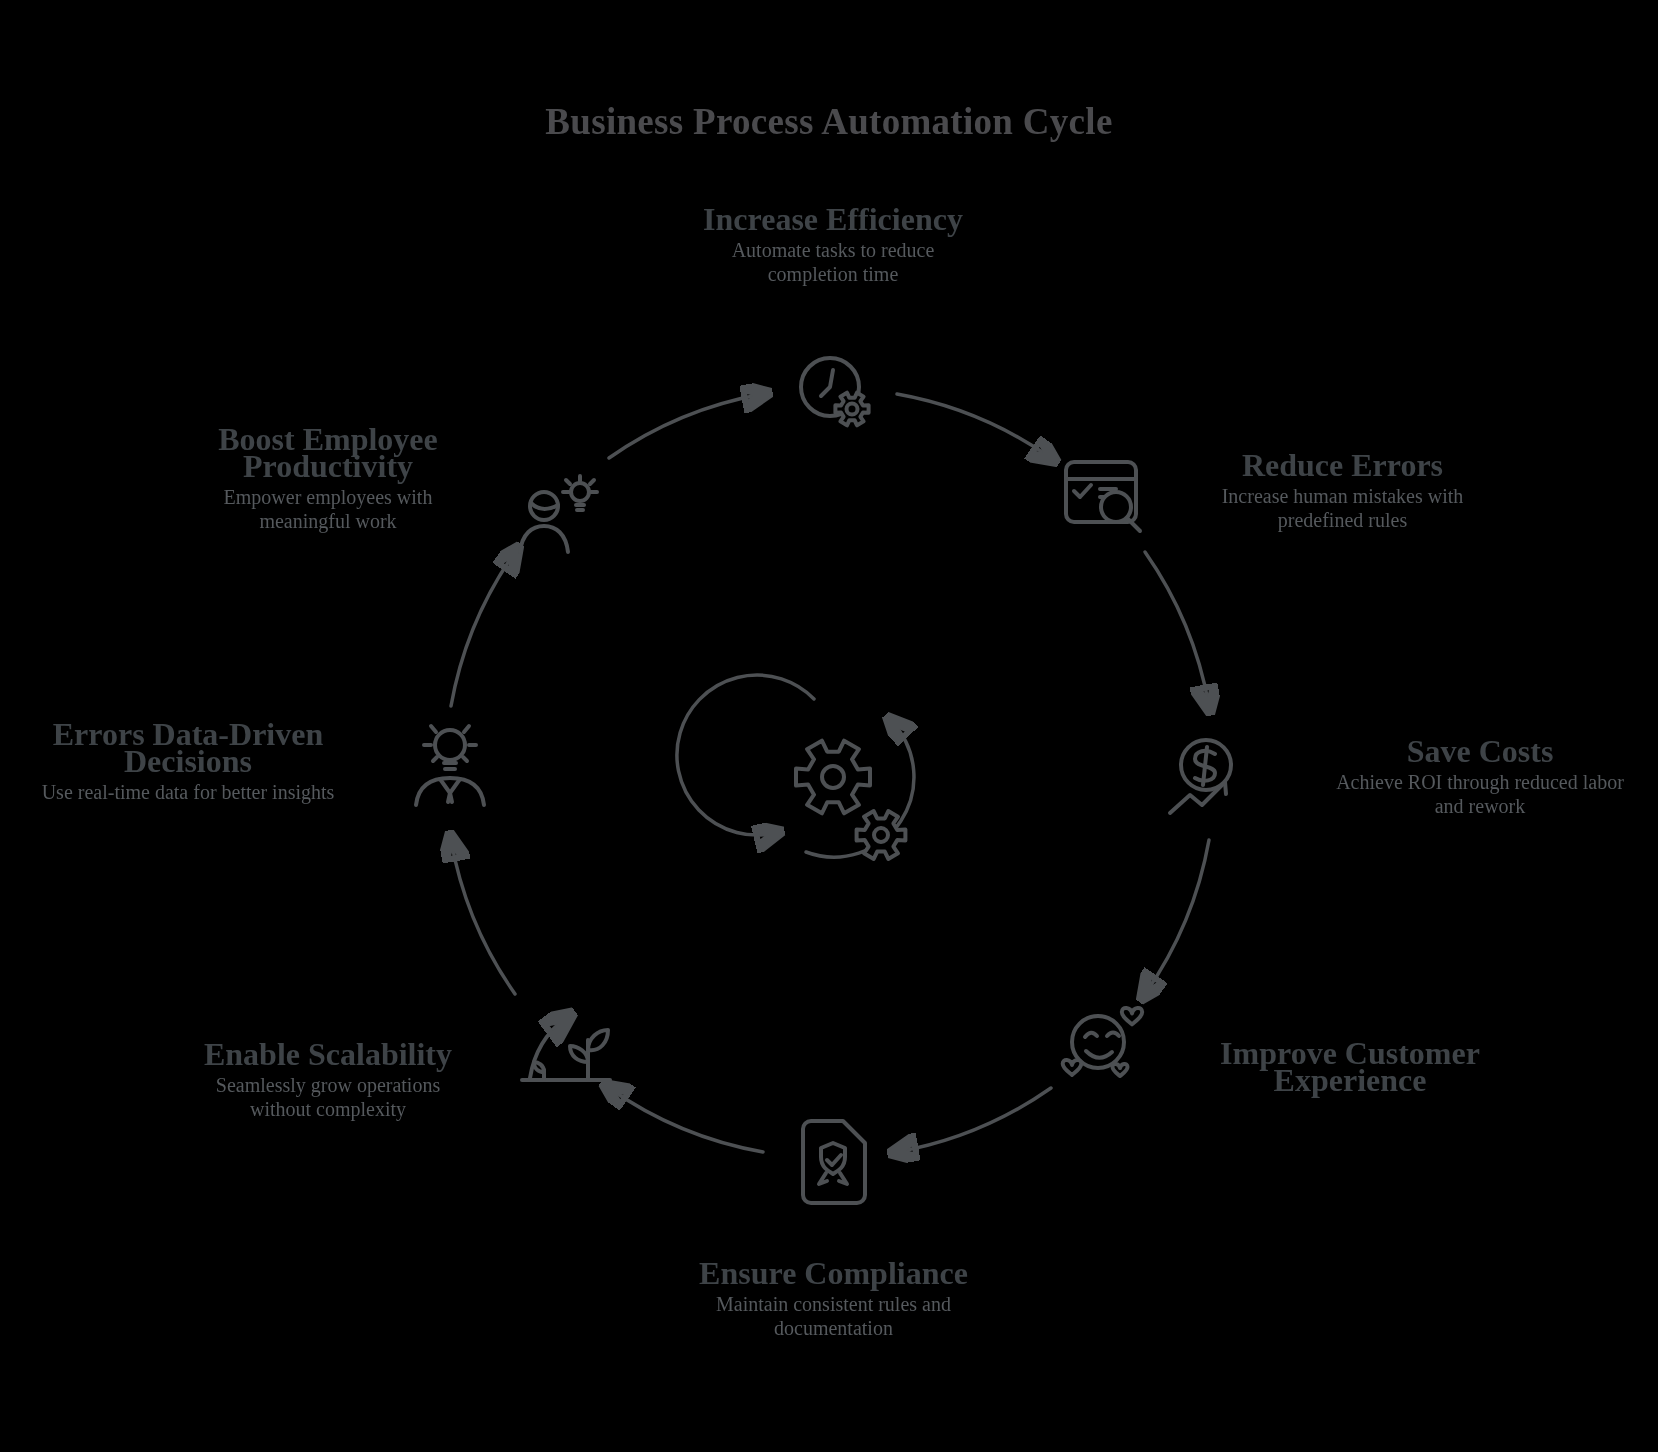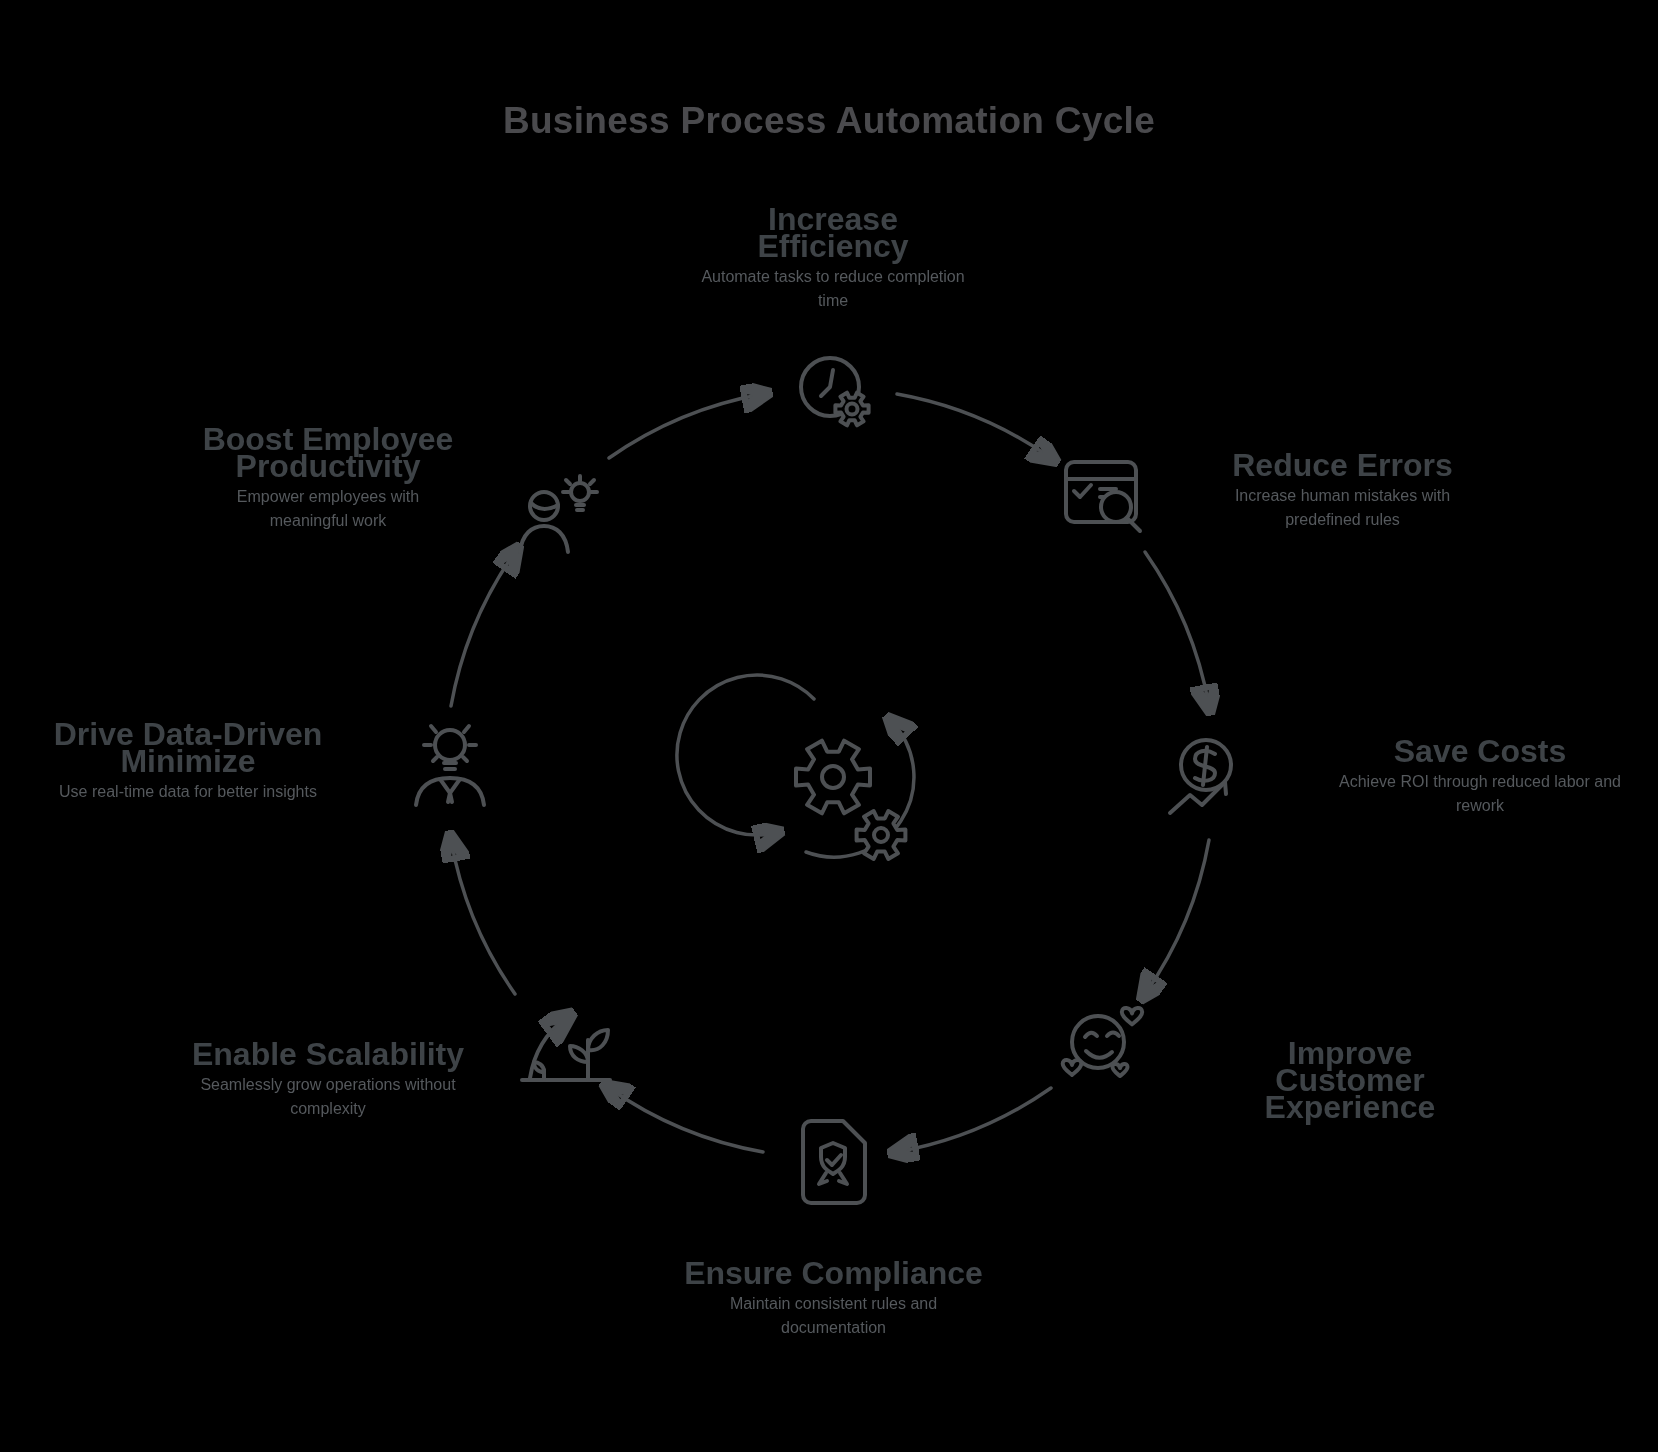--- a/index.html
+++ b/index.html
@@ -5,38 +5,38 @@
   :root{
     --bg:#000000;
     --title:#4a4a4d;
     --head:#3e4347;
     --desc:#55595d;
     --line:#4d5053;
   }
   html,body{margin:0;padding:0;background:var(--bg);}
   .canvas{
     position:relative;width:1658px;height:1452px;background:var(--bg);
-    font-family:Liberation Sans, sans-serif;overflow:hidden;
+    font-family:Liberation Serif, serif;overflow:hidden;
   }
   .title{
     position:absolute;left:0;right:0;top:100px;margin:0;
     text-align:center;font-size:37px;font-weight:700;color:var(--title);
     letter-spacing:.3px;
   }
   svg{display:block}
   .overlay{position:absolute;left:0;top:0;}
   .overlay path{fill:none;stroke:var(--line);stroke-width:3.5;stroke-linecap:round;}
   .overlay path.gfill{fill:var(--bg);stroke-width:4;stroke-linejoin:round;}
   .overlay circle{fill:none;stroke:var(--line);stroke-width:4;}
   .icon{position:absolute;width:96px;height:96px;}
   .icon *{fill:none;stroke:var(--line);stroke-width:4;stroke-linecap:round;stroke-linejoin:round;}
   .icon .fillbg{fill:var(--bg);}
   .txt{position:absolute;}
   .heading{font-size:32px;line-height:27px;font-weight:700;color:var(--head);}
-  .desc{font-size:16px;line-height:24px;color:var(--desc);margin-top:5px;}
+  .desc{font-size:20px;line-height:24px;color:var(--desc);margin-top:5px;}
   .al-c{text-align:center}.al-l{text-align:center}.al-r{text-align:center}
   
   .i-top{left:790px;top:351px}
   .i-tr{left:1058px;top:450px}
   .i-r{left:1162px;top:733px}
   .i-br{left:1058px;top:992px}
   .i-b{left:785px;top:1113px}
   .i-bl{left:518px;top:996px}
   .i-l{left:400px;top:717px}
   .i-tl{left:510px;top:462px}
@@ -175,21 +175,21 @@
   <div class="node">
     <svg class="icon i-l" viewBox="0 0 96 96">
       <circle cx="50" cy="28" r="15"></circle>
       <path d="M44,46 H56 M45,52 H55"></path>
       <path d="M31,9 L36,15 M69,9 L64,15 M24,28 H31 M69,28 H76 M33,44 L37,40 M67,44 L63,40"></path>
       <path d="M16,88 C18,70 30,61 50,61 C70,61 82,70 84,88"></path>
       <path d="M40,62 L50,76 L60,62"></path>
       <path d="M50,76 L48,85 M50,76 L52,85"></path>
     </svg>
     <div class="txt t-l al-r">
-      <div class="heading">Drive Data-Driven Minimize</div>
+      <div class="heading">Errors Data-Driven Decisions</div>
       <div class="desc">Use real-time data for better insights</div>
     </div>
   </div>
 
   <div class="node">
     <svg class="icon i-tl" viewBox="0 0 96 96">
       <circle cx="34" cy="44" r="14"></circle>
       <path d="M21,41 Q32,52 48,43"></path>
       <path d="M10,90 C12,72 22,64 34,64 C46,64 56,72 58,90"></path>
       <circle cx="70" cy="30" r="9"></circle>

